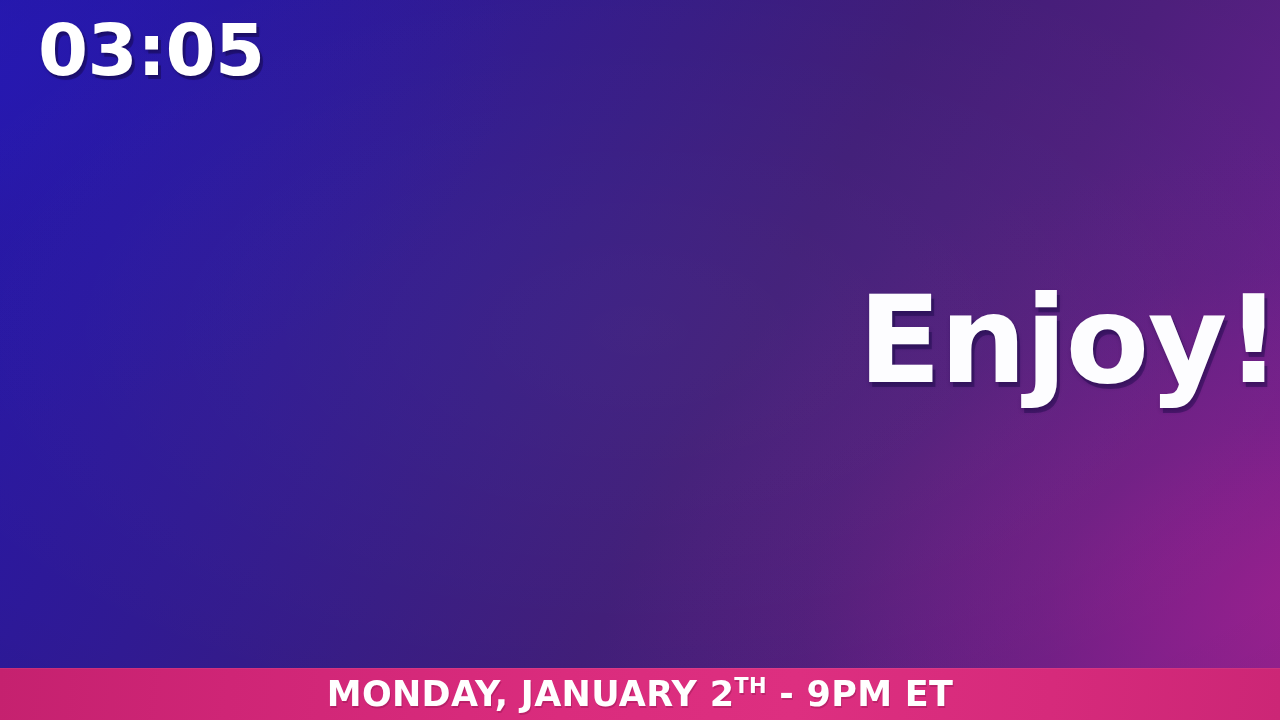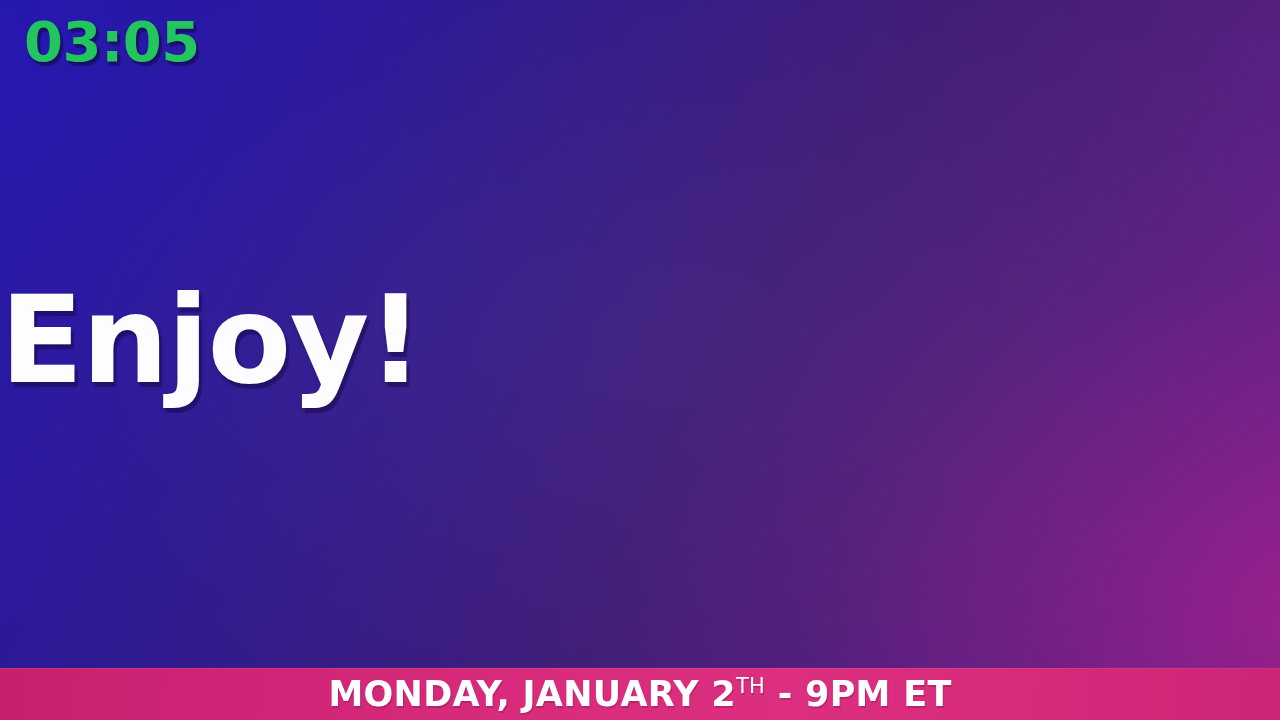--- a/index.html
+++ b/index.html
@@ -58,40 +58,40 @@
     inset: 0;
     background: radial-gradient(ellipse 120% 110% at 50% 46%,
         rgba(255,255,255,0.035) 0%,
         rgba(0,0,0,0.0) 52%,
         rgba(0,0,0,0.10) 100%);
   }
 
   
   #timer {
     position: absolute;
-    left: 24px;
+    left: 38px;
     top: 14px;
-    color: #22c55e;
-    font-size: 56px;
+    color: #ffffff;
+    font-size: 72px;
     line-height: 1;
     font-weight: 800;
     letter-spacing: -0.5px;
     text-shadow: 3px 4px 0 rgba(18, 6, 62, 0.42),
                  1px 2px 3px rgba(12, 4, 48, 0.35);
     white-space: nowrap;
     user-select: none;
   }
 
   
   #headline-wrap {
     position: absolute;
     left: 0;
     right: 0;
     top: 276px;
-    text-align: left;
+    text-align: right;
     pointer-events: none;
   }
   #headline {
     display: inline-block;
     color: #fdfdff;
     font-size: 122px;
     line-height: 1.05;
     font-weight: 800;
     letter-spacing: -1.5px;
     text-shadow: 3px 5px 0 rgba(22, 8, 70, 0.40),
@@ -124,21 +124,21 @@
     font-size: 35px;
     line-height: 1;
     font-weight: 800;
     letter-spacing: 0.3px;
     white-space: nowrap;
     text-shadow: 1px 2px 0 rgba(120, 12, 62, 0.30);
     user-select: none;
   }
   #banner-ordinal {
     font-size: 0.60em;
-    font-weight: 400;
+    font-weight: 700;
     vertical-align: super;
     line-height: 1;
     letter-spacing: 0.3px;
   }
 </style>
 </head>
 <body>
 
 <div id="stage">
 

